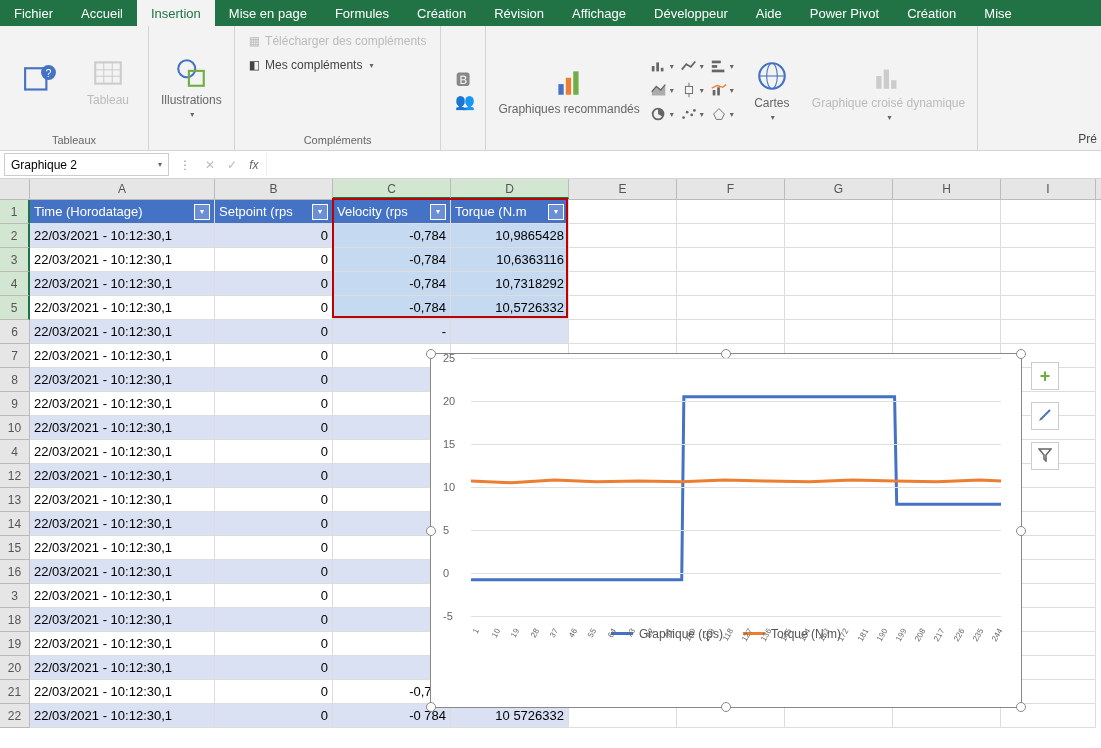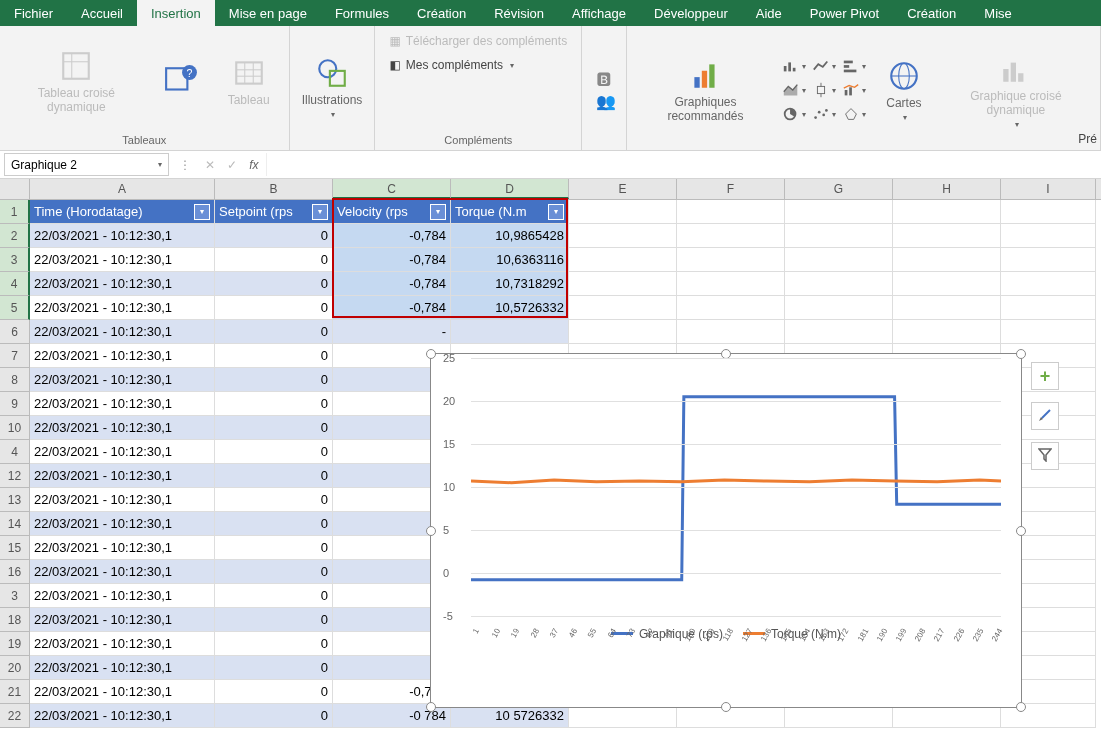--- a/index.html
+++ b/index.html
@@ -82,30 +82,20 @@
     <div class="ribbon-tab">Développeur</div>
     <div class="ribbon-tab">Aide</div>
     <div class="ribbon-tab">Power Pivot</div>
     <div class="ribbon-tab">Création</div>
     <div class="ribbon-tab">Mise</div>
   </div>
 
 <div class="ribbon-content">
   <div class="ribbon-group">
     <div class="ribbon-group-items">
-      <div class="ribbon-btn-big disabled">
-        <div class="ribbon-icon">
-            <svg viewBox="0 0 32 32">
-              <rect x="4" y="4" width="24" height="24" fill="none" stroke="#ccc" stroke-width="2"></rect>
-              <line x1="4" y1="12" x2="28" y2="12" stroke="#ccc"></line>
-              <line x1="12" y1="4" x2="12" y2="28" stroke="#ccc"></line>
-            </svg>
-          </div>
-        <span>Tableau croisé dynamique</span>
-      </div>
       <div class="ribbon-btn-big">
         <div class="ribbon-icon">
             <svg viewBox="0 0 32 32">
               <rect x="2" y="4" width="20" height="20" fill="none" stroke="#4472C4" stroke-width="2"></rect>
               <circle cx="24" cy="8" r="7" fill="#4472C4"></circle>
               <text x="24" y="12" font-size="10" fill="#fff" text-anchor="middle">?</text>
             </svg>
           </div>
       </div>
       <div class="ribbon-btn-big disabled">

